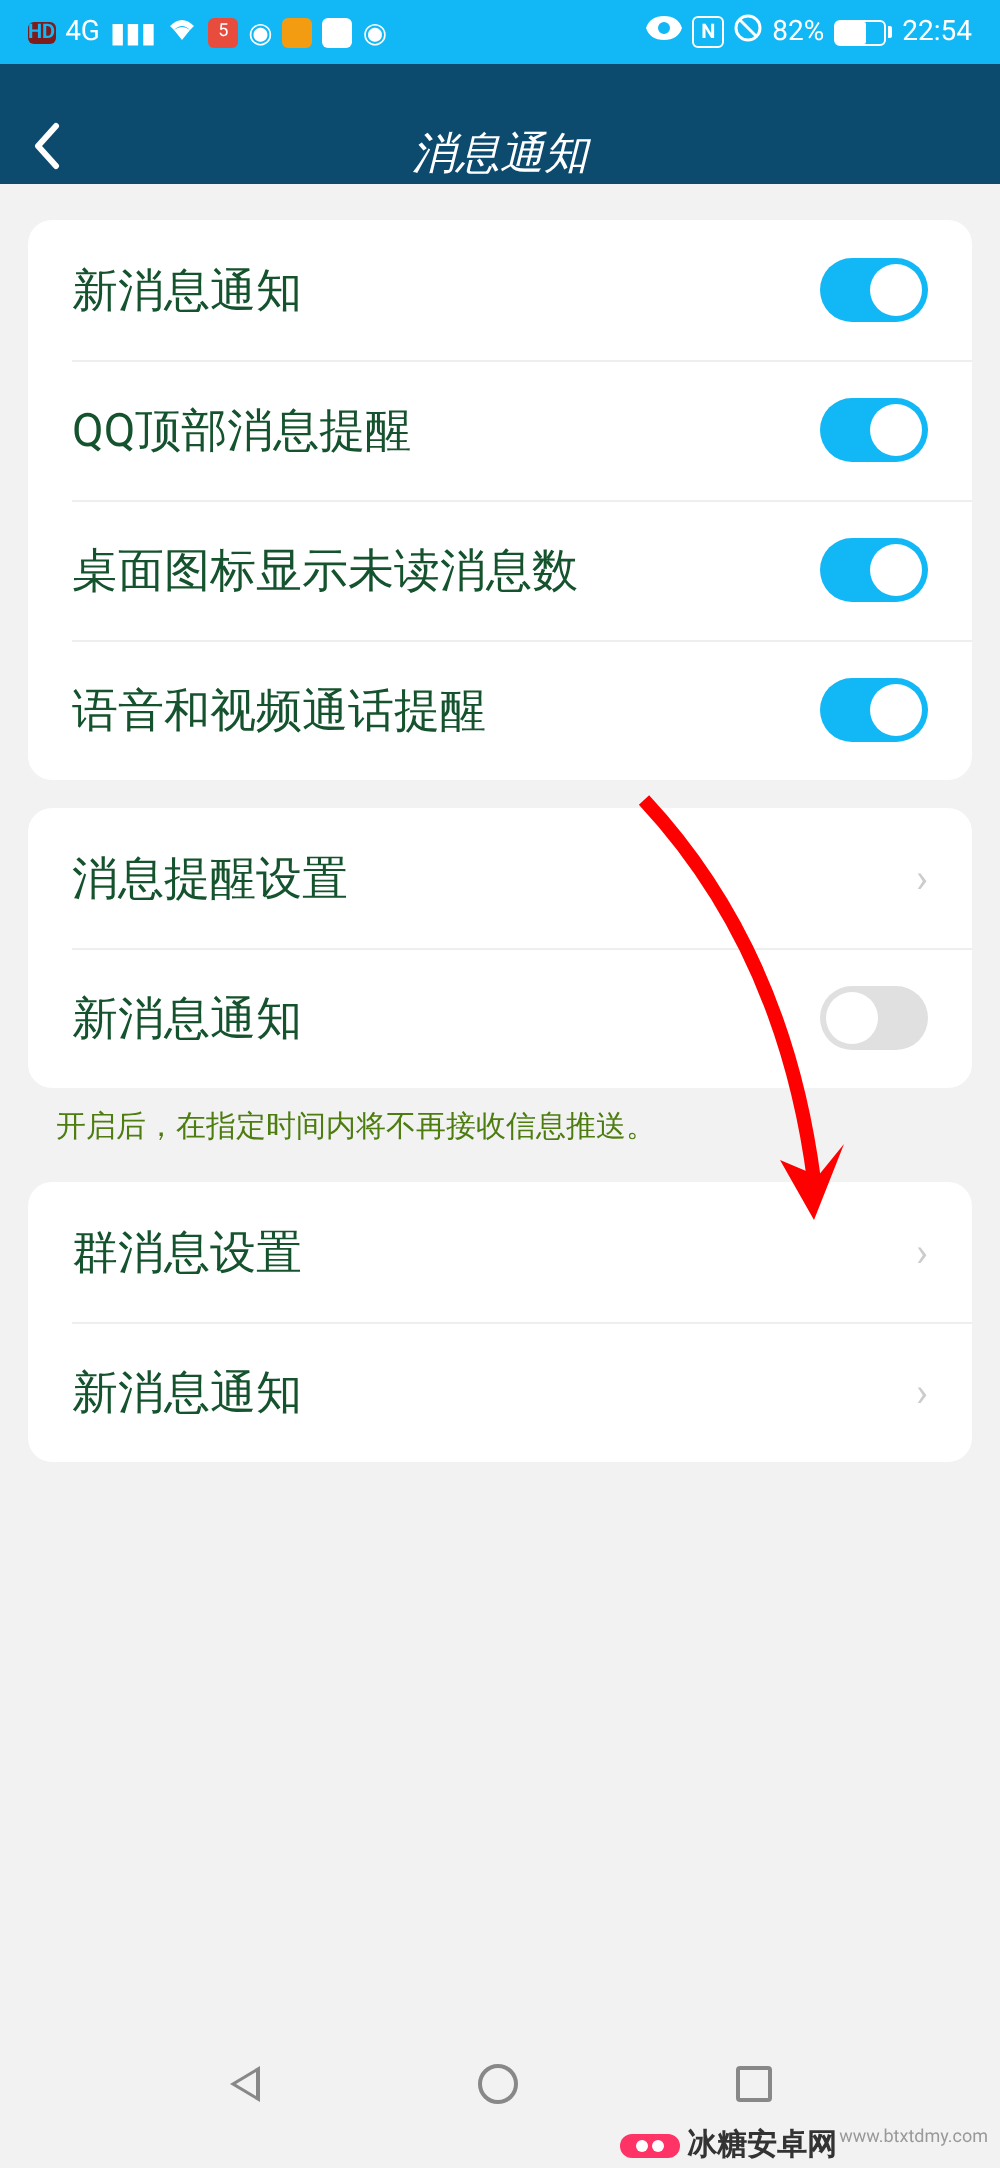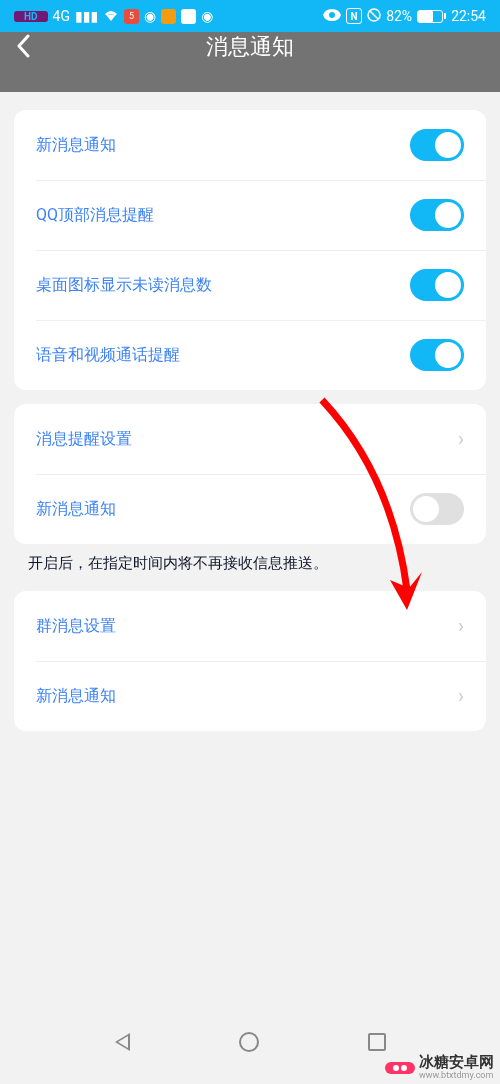--- a/index.html
+++ b/index.html
@@ -28,24 +28,24 @@
     .status-left, .status-right {
       display: flex;
       align-items: center;
       gap: 5px;
     }
     .status-icon {
       display: inline-block;
       font-size: 14px;
     }
     .hd-badge {
-      background: #701a75;
+      background: #7f1d1d;
       color: #12B7F5;
       border-radius: 3px;
-      padding: 0 10px;
+      padding: 0 0;
       font-size: 10px;
       font-weight: bold;
     }
     .battery-icon {
       display: inline-flex;
       align-items: center;
     }
     .battery-body {
       width: 26px;
       height: 13px;
@@ -63,25 +63,26 @@
     }
     .battery-tip {
       width: 2px;
       height: 6px;
       background: white;
       margin-left: 1px;
       border-radius: 0 1px 1px 0;
     }
     .header {
       height: 60px;
-      background: #737373;
-      display: flex;
-      align-items: flex-start;
+      background: #0c4a6e;
+      display: flex;
+      align-items: flex-end;
       position: relative;
       padding: 0 16px;
+      font-style: italic;
     }
     .back-btn {
       color: white;
       font-size: 28px;
       font-weight: 300;
     }
     .header-title {
       color: white;
       font-size: 22px;
       position: absolute;
@@ -113,22 +114,22 @@
     .row + .row::before {
       content: '';
       position: absolute;
       top: 0;
       left: 22px;
       right: 0;
       height: 1px;
       background: #eeeeee;
     }
     .row-label {
-      color: #3b82f6;
-      font-size: 16px;
+      color: #14532d;
+      font-size: 23px;
     }
     .toggle {
       width: 54px;
       height: 32px;
       border-radius: 16px;
       position: relative;
       transition: background 0.2s;
     }
     .toggle.on {
       background: #12B7F5;
@@ -148,21 +149,21 @@
       right: 3px;
     }
     .toggle.off .toggle-knob {
       left: 3px;
     }
     .chevron {
       color: #ccc;
       font-size: 20px;
     }
     .helper-text {
-      color: #0f172a;
+      color: #4d7c0f;
       font-size: 15px;
       padding: 10px 28px 4px;
     }
     .nav-bar {
       position: absolute;
       bottom: 18px;
       left: 0;
       right: 0;
       height: 48px;
       display: flex;
@@ -257,21 +258,21 @@
       color: #333;
       font-size: 15px;
       font-weight: bold;
     }
     .wm-url {
       color: #999;
       font-size: 9px;
     }
     .wm-textblock {
       display: flex;
-      flex-direction: column;
+      flex-direction: row;
       line-height: 1;
       gap: 1px;
     }
   </style>
 </head>
 <body>
 
 <div class="status-bar">
   <div class="status-left">
     <span class="hd-badge">HD</span>

